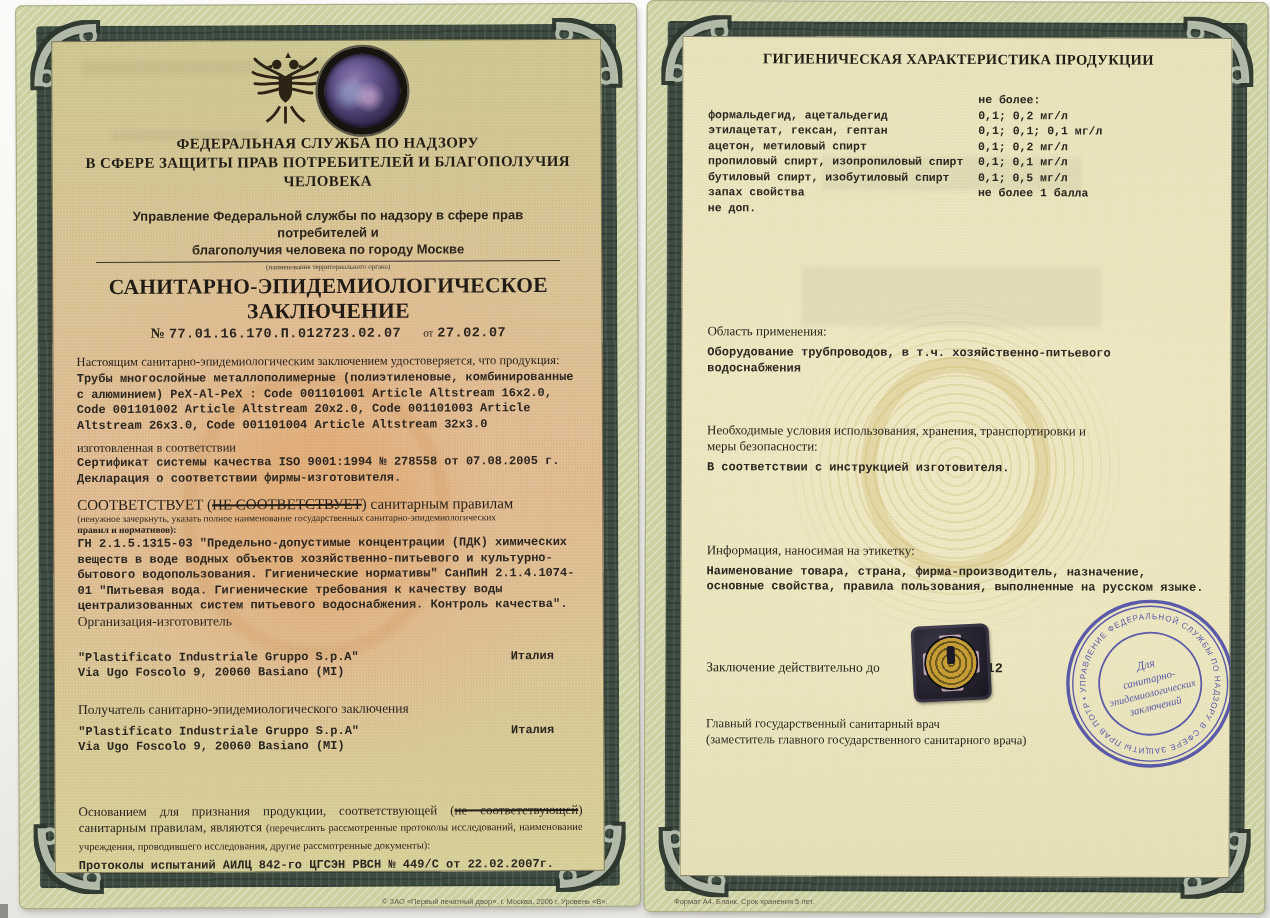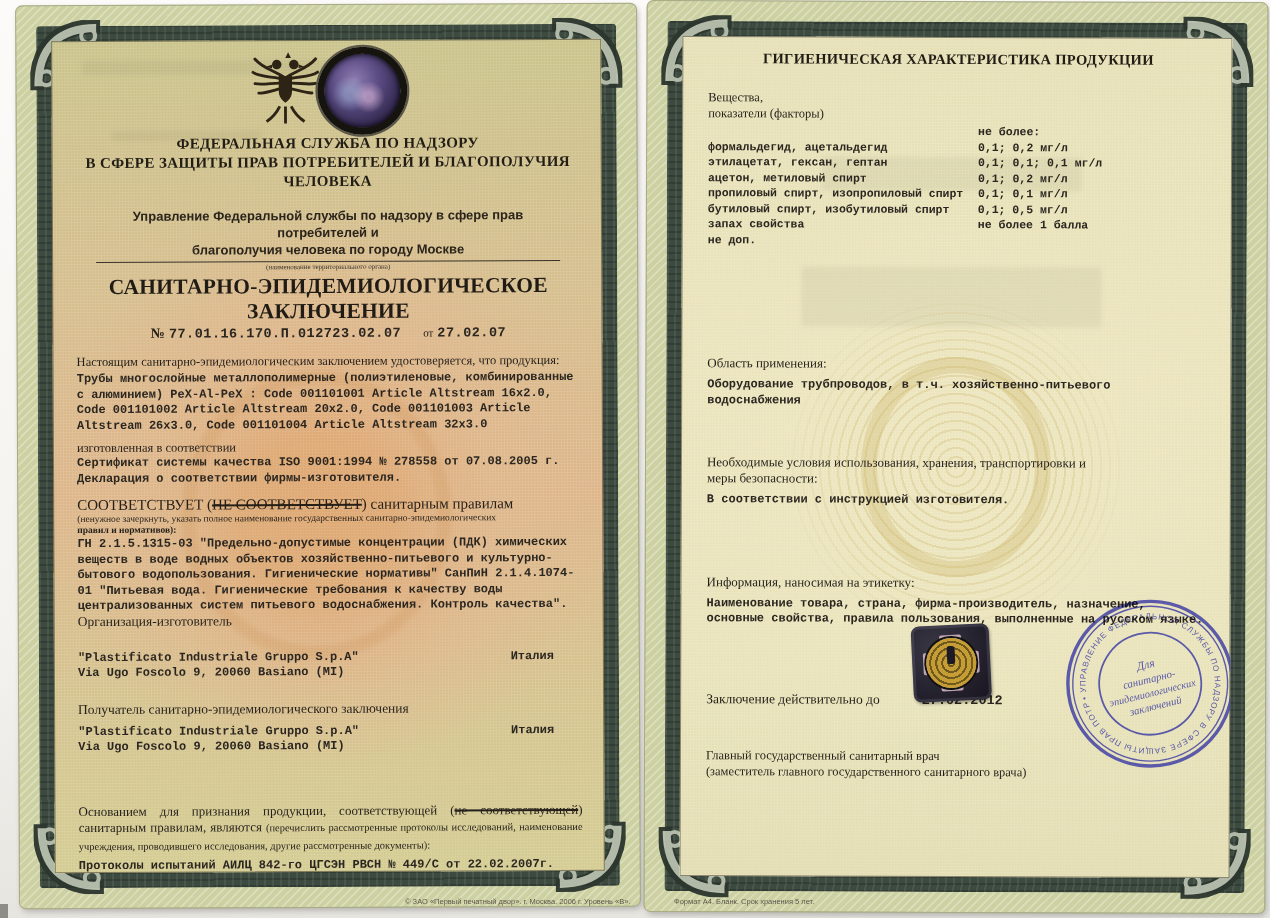--- a/index.html
+++ b/index.html
@@ -311,24 +311,20 @@
 
         <div class="inner inner-right">
           <div class="wm-right"></div>
           <div class="ghost" style="left:140px;top:120px;width:260px;height:34px;"></div>
           <div class="ghost" style="left:120px;top:230px;width:300px;height:60px;"></div>
 
           <div class="rp-content">
             <div class="rp-title center">ГИГИЕНИЧЕСКАЯ ХАРАКТЕРИСТИКА ПРОДУКЦИИ</div>
 
             <div class="cols">
-              <div class="col-left">
-                <div>Вещества,</div>
-                <div>показатели (факторы)</div>
-              </div>
             </div>
 
             <div class="tbl mono">
               <div class="tbl-head-right">не более:</div>
               <div class="tbl-row">
                 <span class="nm">формальдегид, ацетальдегид</span>
                 <span class="nv">0,1; 0,2 мг/л</span>
               </div>
               <div class="tbl-row">
                 <span class="nm">этилацетат, гексан, гептан</span>
@@ -396,15 +392,15 @@
               <div>Главный государственный санитарный врач</div>
               <div>(заместитель главного государственного санитарного врача)</div>
             </div>
 
           </div>
         </div>
       </div>
     </div>
   </div>
 
-  <div class="footer-note" style="left:405px;top:897px;">© ЗАО «Первый печатный двор». г. Москва. 2006 г. Уровень «В».</div>
+  <div class="footer-note" style="left:382px;top:897px;">© ЗАО «Первый печатный двор». г. Москва. 2006 г. Уровень «В».</div>
   <div class="footer-note" style="left:674px;top:897px;">Формат А4. Бланк. Срок хранения 5 лет.</div>
 </div>
 
 </body></html>

